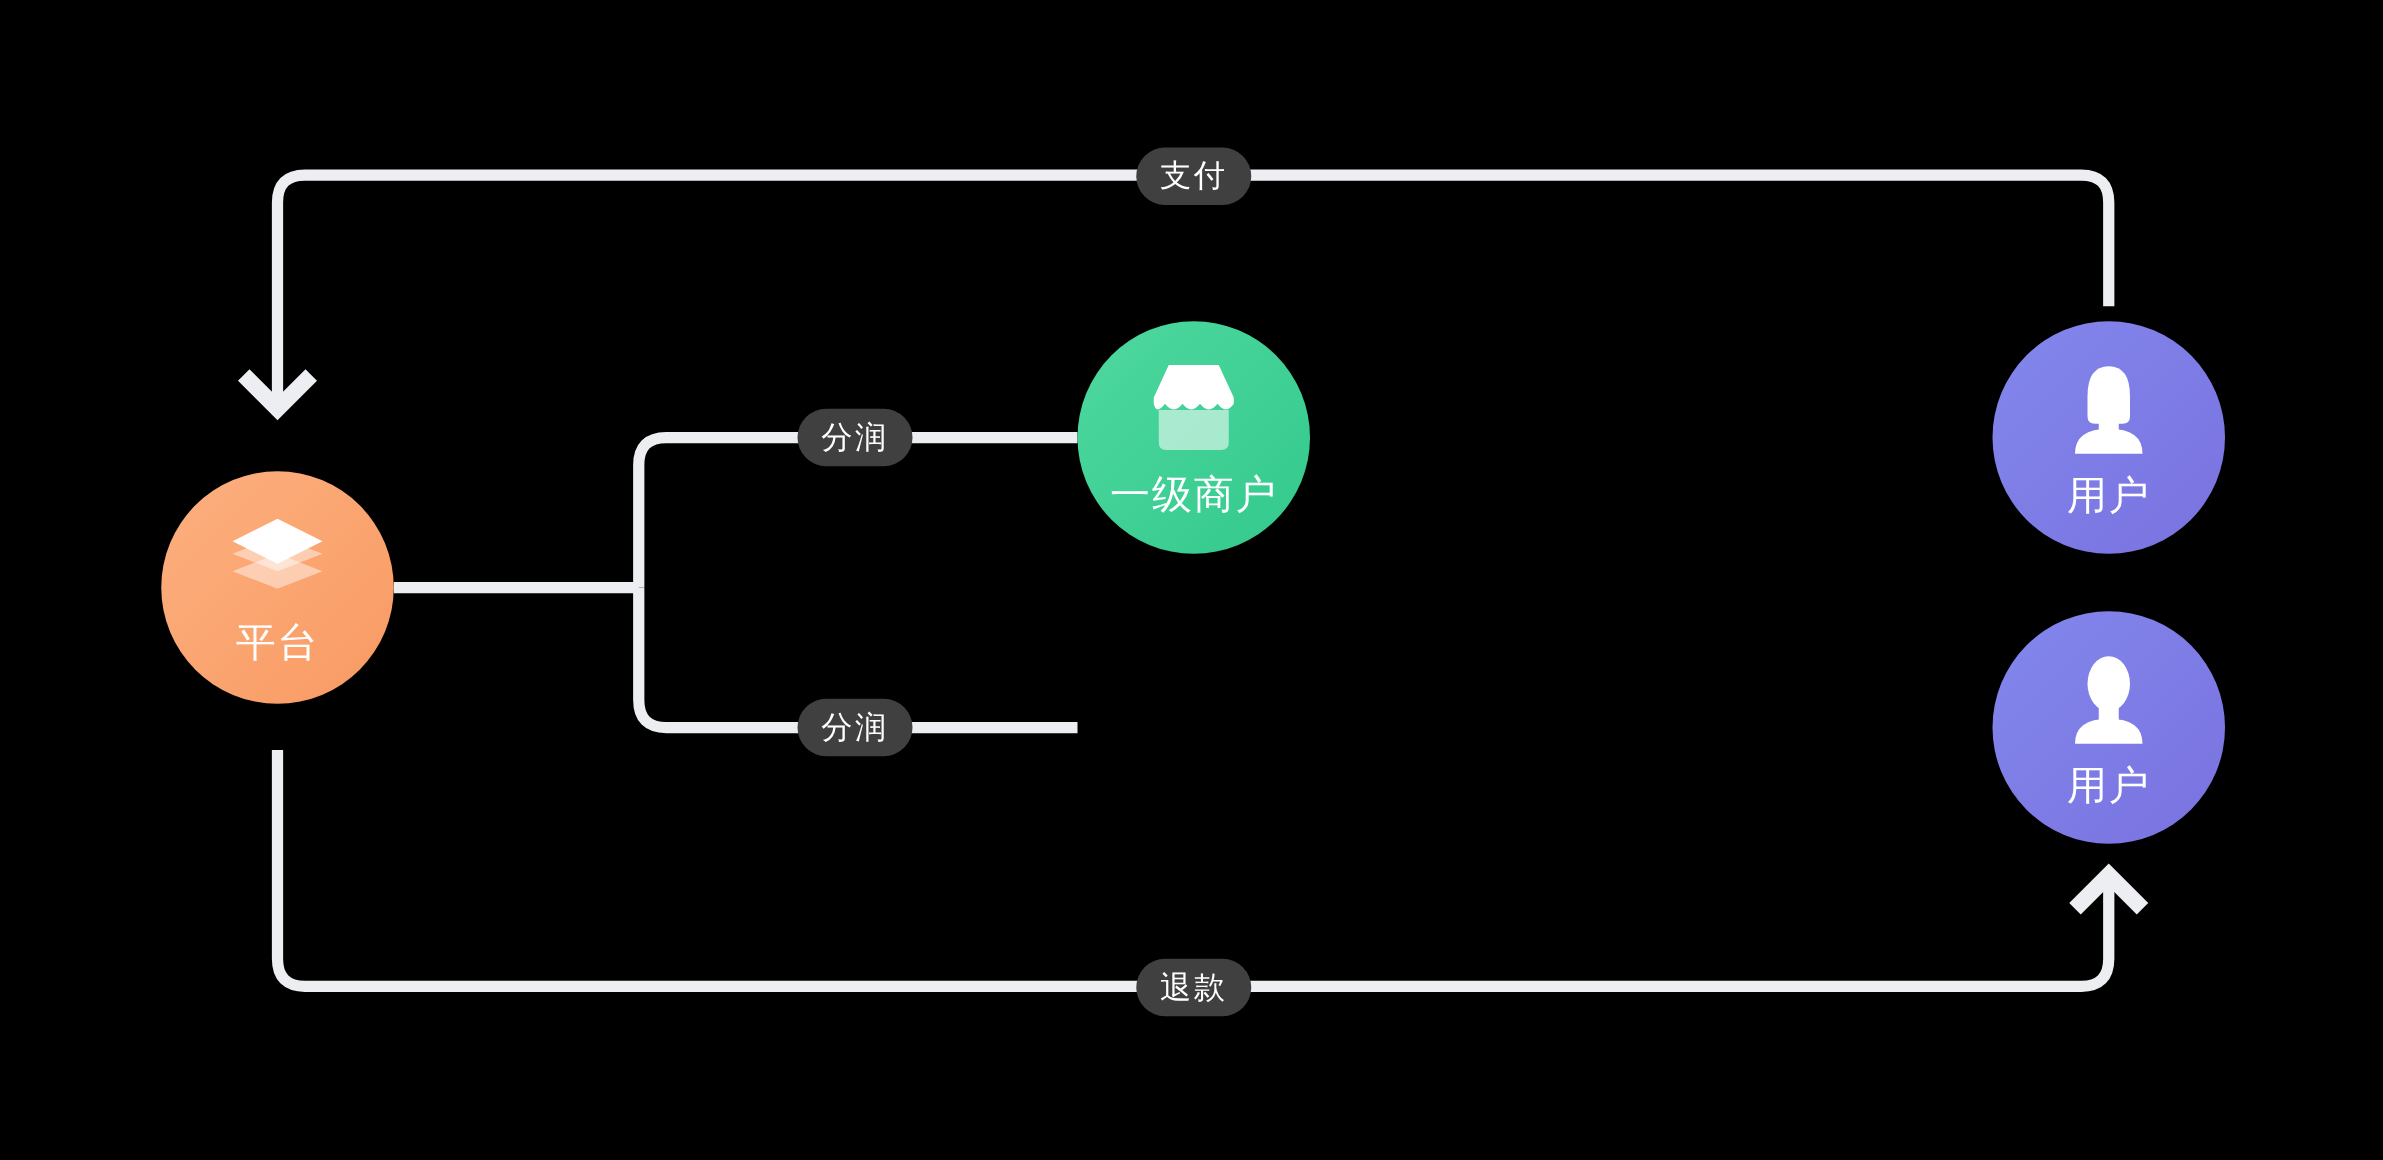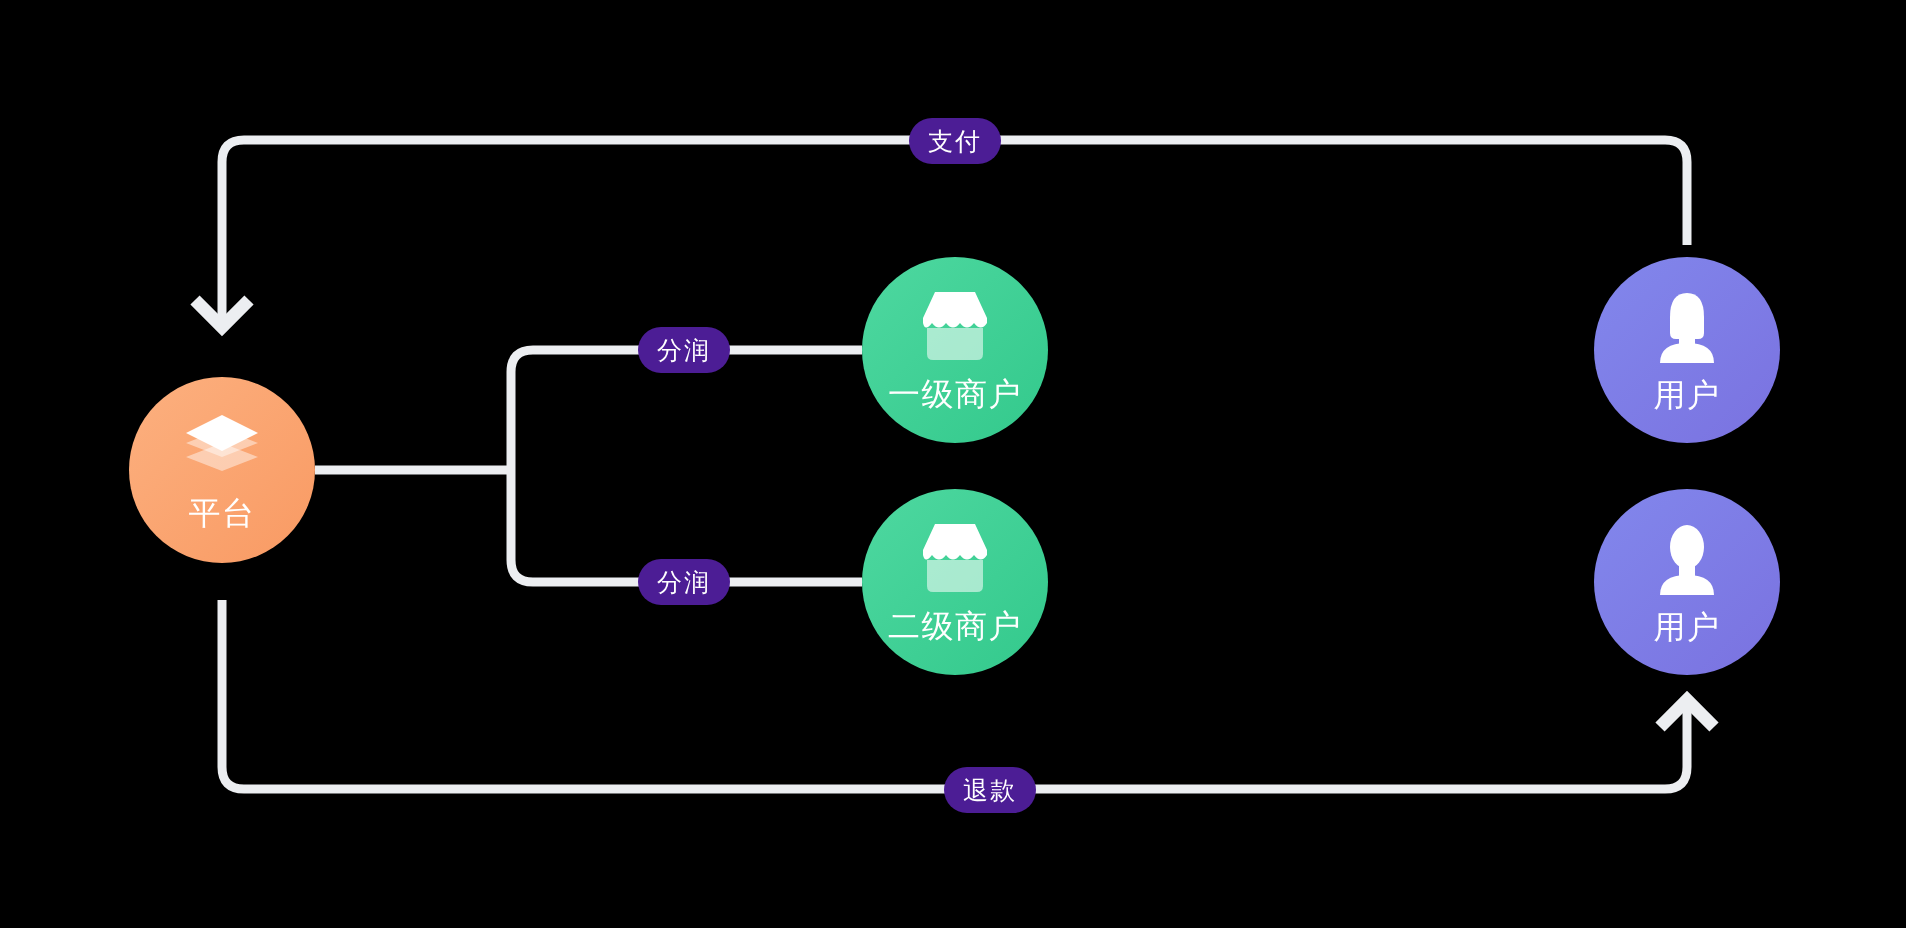--- a/index.html
+++ b/index.html
@@ -32,21 +32,21 @@
 
   
   .edge-label {
     position: absolute;
     display: flex;
     align-items: center;
     justify-content: center;
     height: 46px;
     padding: 0 19px;
     border-radius: 23px;
-    background: #4c1d95;
+    background: #404040;
     color: #ffffff;
     font-size: 25px;
     line-height: 1;
     letter-spacing: 2px;
     white-space: nowrap;
     transform: translate(-50%, -50%);
     box-sizing: border-box;
   }
 
   
@@ -109,21 +109,21 @@
 
     <path d="M 511,470 L 511,372 Q 511,350 533,350 L 862,350" fill="none" stroke="#eceef1" stroke-width="9" stroke-linecap="butt"></path>
 
     <path d="M 511,470 L 511,560 Q 511,582 533,582 L 862,582" fill="none" stroke="#eceef1" stroke-width="9" stroke-linecap="butt"></path>
   </svg>
 
   <div class="edge-label" style="left:955px; top:141px;">
     <span>支付</span>
   </div>
 
-  <div class="edge-label" style="left:990px; top:790px;">
+  <div class="edge-label" style="left:955px; top:790px;">
     <span>退款</span>
   </div>
 
   <div class="edge-label" style="left:684px; top:350px;">
     <span>分润</span>
   </div>
 
   <div class="edge-label" style="left:684px; top:582px;">
     <span>分润</span>
   </div>
@@ -144,31 +144,20 @@
       <svg width="68" height="72" viewBox="0 0 68 72" xmlns="http://www.w3.org/2000/svg">
         <path d="M6,38 L6,64 Q6,70 12,70 L56,70 Q62,70 62,64 L62,38 Z" fill="#ffffff" fill-opacity="0.55"></path>
         <path d="M14,2 L54,2 L66,28
                  L66,33 Q60,42 53,33 Q46,42 39,33 Q32,42 25,33 Q18,42 11,33 Q4,42 2,33
                  L2,28 Z" fill="#ffffff"></path>
       </svg>
     </span>
     <span class="node-label">一级商户</span>
   </div>
 
-  <div class="node node-merchant" style="left:955px; top:582px;">
-    <span class="node-icon">
-      <svg width="68" height="72" viewBox="0 0 68 72" xmlns="http://www.w3.org/2000/svg">
-        <path d="M6,38 L6,64 Q6,70 12,70 L56,70 Q62,70 62,64 L62,38 Z" fill="#ffffff" fill-opacity="0.55"></path>
-        <path d="M14,2 L54,2 L66,28
-                 L66,33 Q60,42 53,33 Q46,42 39,33 Q32,42 25,33 Q18,42 11,33 Q4,42 2,33
-                 L2,28 Z" fill="#ffffff"></path>
-      </svg>
-    </span>
-    <span class="node-label">二级商户</span>
-  </div>
 
   <div class="node node-user" style="left:1687px; top:350px;">
     <span class="node-icon">
       <svg width="70" height="76" viewBox="0 0 70 76" xmlns="http://www.w3.org/2000/svg">
         <path d="M18,28 Q18,4 35,4 Q52,4 52,28 L52,44 Q52,50 46,50 L24,50 Q18,50 18,44 Z" fill="#ffffff"></path>
         <path d="M27,44 L43,44 L43,55 L27,55 Z" fill="#ffffff"></path>
         <path d="M8,74 Q8,54 35,54 Q62,54 62,74 Z" fill="#ffffff"></path>
       </svg>
     </span>
     <span class="node-label">用户</span>

